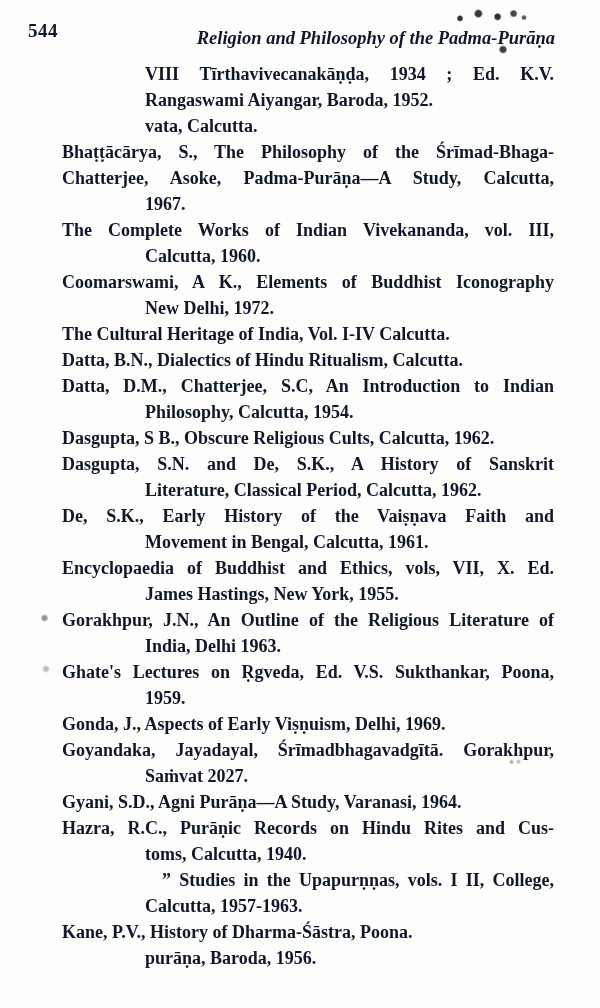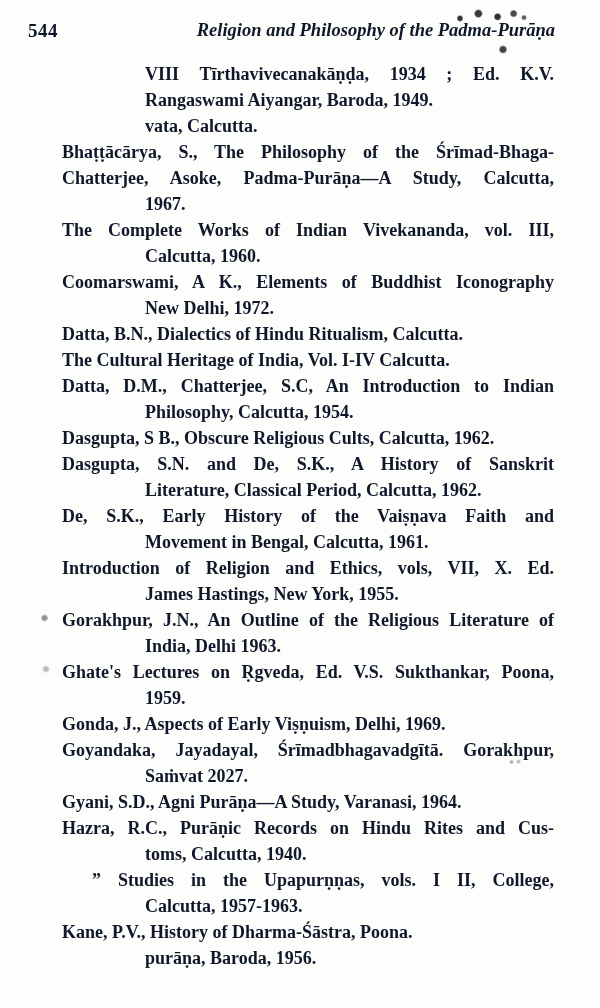--- a/index.html
+++ b/index.html
@@ -22,39 +22,39 @@
   .pagenum {
     position: absolute;
     left: 28px;
     top: 2px;
     font-size: 19px;
     letter-spacing: 0.5px;
   }
   .htitle {
     position: absolute;
     right: 45px;
-    top: 2px;
+    top: 10px;
     font-size: 18.5px;
     font-style: italic;
     white-space: nowrap;
   }
   
   .entries {
     position: absolute;
     top: 61px;
     left: 62px;
     width: 492px;
     font-size: 18px;
     line-height: 26px;
   }
   .entry { margin: 0; }
   .line { text-align: justify; }
   .line.just { text-align-last: justify; }
   .line.cont  { margin-left: 83px; }
-  .line.ditto { margin-left: 30px; }
+  .line.ditto { margin-left: 100px; }
   
   .smudge { position: absolute; pointer-events: none; }
   .s1 {
     left: 448px; top: 8px; width: 80px; height: 16px;
     background:
       radial-gradient(circle at 15% 65%, rgba(25,25,25,.9) 2px, transparent 3.5px),
       radial-gradient(circle at 38% 35%, rgba(25,25,25,.85) 3px, transparent 4.5px),
       radial-gradient(circle at 62% 55%, rgba(25,25,25,.9) 2.5px, transparent 4px),
       radial-gradient(circle at 82% 35%, rgba(25,25,25,.8) 2.5px, transparent 4px),
       radial-gradient(circle at 95% 60%, rgba(25,25,25,.7) 1.5px, transparent 3px);
@@ -87,61 +87,61 @@
 
 <div class="sheet">
   <div class="header">
     <span class="pagenum">544</span>
     <span class="htitle">Religion and Philosophy of the Padma-Purāṇa</span>
   </div>
 
   <div class="entries" id="entries">
       <div class="entry">
         <div class="line cont just">VIII Tīrthavivecanakāṇḍa, 1934 ; Ed. K.V.</div>
-        <div class="line cont">Rangaswami Aiyangar, Baroda, 1949.</div>
+        <div class="line cont">Rangaswami Aiyangar, Baroda, 1952.</div>
       </div>
       <div class="entry">
         <div class="line cont">vata, Calcutta.</div>
         <div class="line just">Bhaṭṭācārya, S., The Philosophy of the Śrīmad-Bhaga-</div>
       </div>
       <div class="entry">
         <div class="line just">Chatterjee, Asoke, Padma-Purāṇa—A Study, Calcutta,</div>
         <div class="line cont">1967.</div>
       </div>
       <div class="entry">
         <div class="line just">The Complete Works of Indian Vivekananda, vol. III,</div>
         <div class="line cont">Calcutta, 1960.</div>
       </div>
       <div class="entry">
         <div class="line just">Coomarswami, A K., Elements of Buddhist Iconography</div>
         <div class="line cont">New Delhi, 1972.</div>
       </div>
       <div class="entry">
-        <div class="line">Datta, B.N., Dialectics of Hindu Ritualism, Calcutta.</div>
+        <div class="line">The Cultural Heritage of India, Vol. I-IV Calcutta.</div>
       </div>
       <div class="entry">
-        <div class="line">The Cultural Heritage of India, Vol. I-IV Calcutta.</div>
+        <div class="line">Datta, B.N., Dialectics of Hindu Ritualism, Calcutta.</div>
       </div>
       <div class="entry">
         <div class="line just">Datta, D.M., Chatterjee, S.C, An Introduction to Indian</div>
         <div class="line cont">Philosophy, Calcutta, 1954.</div>
       </div>
       <div class="entry">
         <div class="line">Dasgupta, S B., Obscure Religious Cults, Calcutta, 1962.</div>
       </div>
       <div class="entry">
         <div class="line just">Dasgupta, S.N. and De, S.K., A History of Sanskrit</div>
         <div class="line cont">Literature, Classical Period, Calcutta, 1962.</div>
       </div>
       <div class="entry">
         <div class="line just">De, S.K., Early History of the Vaiṣṇava Faith and</div>
         <div class="line cont">Movement in Bengal, Calcutta, 1961.</div>
       </div>
       <div class="entry">
-        <div class="line just">Introduction of Religion and Ethics, vols, VII, X. Ed.</div>
+        <div class="line just">Encyclopaedia of Buddhist and Ethics, vols, VII, X. Ed.</div>
         <div class="line cont">James Hastings, New York, 1955.</div>
       </div>
       <div class="entry">
         <div class="line just">Gorakhpur, J.N., An Outline of the Religious Literature of</div>
         <div class="line cont">India, Delhi 1963.</div>
       </div>
       <div class="entry">
         <div class="line just">Ghate's Lectures on Ṛgveda, Ed. V.S. Sukthankar, Poona,</div>
         <div class="line cont">1959.</div>
       </div>

